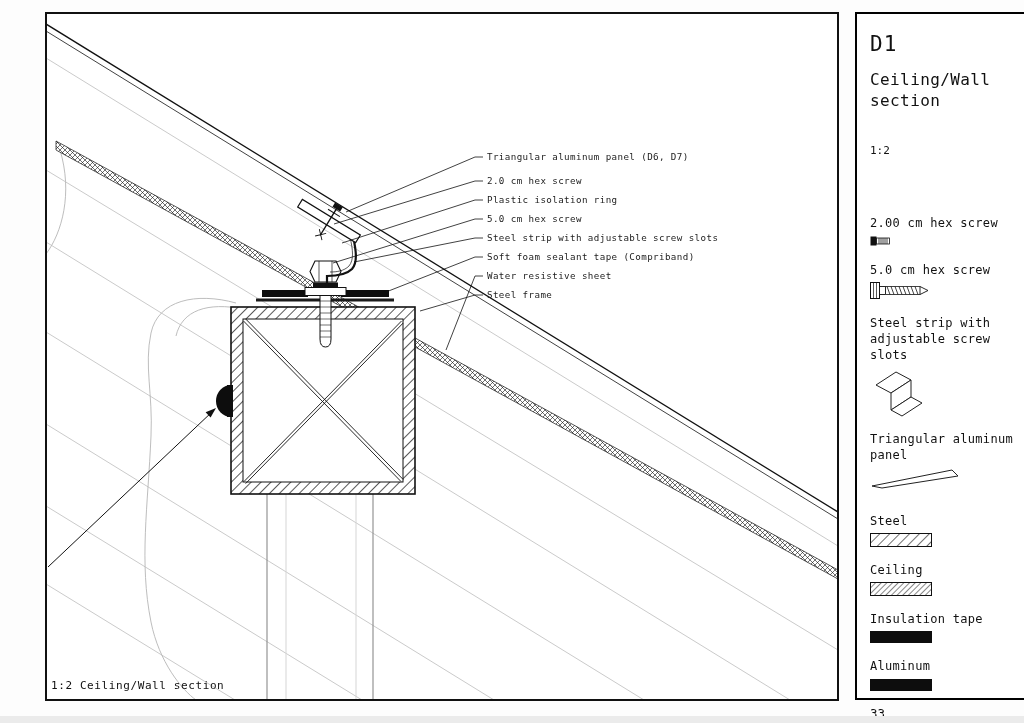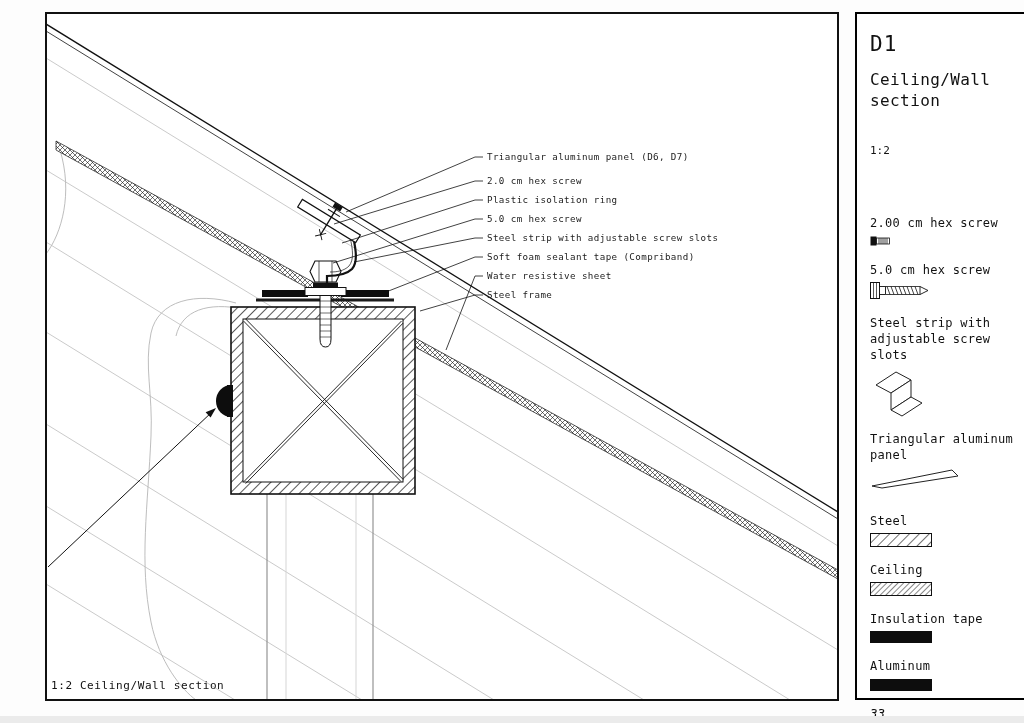--- a/index.html
+++ b/index.html
@@ -18,21 +18,21 @@
        border:2px solid #000000;box-sizing:border-box;background:#fff;
        padding:14px 12px 12px 13px;display:flex;flex-direction:column;}
   .sb-code{font-size:21px;letter-spacing:1px;margin:4px 0 14px 0;}
   .sb-title{font-size:16px;line-height:1.3;letter-spacing:.4px;margin-bottom:32px;}
   .sb-scale{font-size:11px;}
   .sb-legend{margin-top:58px;}
   .legend-item{margin-bottom:15px;}
   .legend-item.tall{margin-bottom:13px;}
   .legend-label{font-size:12px;letter-spacing:.3px;line-height:1.35;margin-bottom:4px;color:#111;}
   .legend-icon, .legend-swatch{display:block;}
-  .sb-page{margin-top:auto;font-size:12.5px;font-style:italic;}
+  .sb-page{margin-top:auto;font-size:12.5px;}
 
   .bottom-strip{position:absolute;left:0;right:0;bottom:0;height:7px;background:#ebebeb;}
 </style>
 </head>
 <body>
 
 <div class="page">
 
   <svg id="drawing-svg" viewBox="0 0 1024 723" xmlns="http://www.w3.org/2000/svg">
     <defs>

